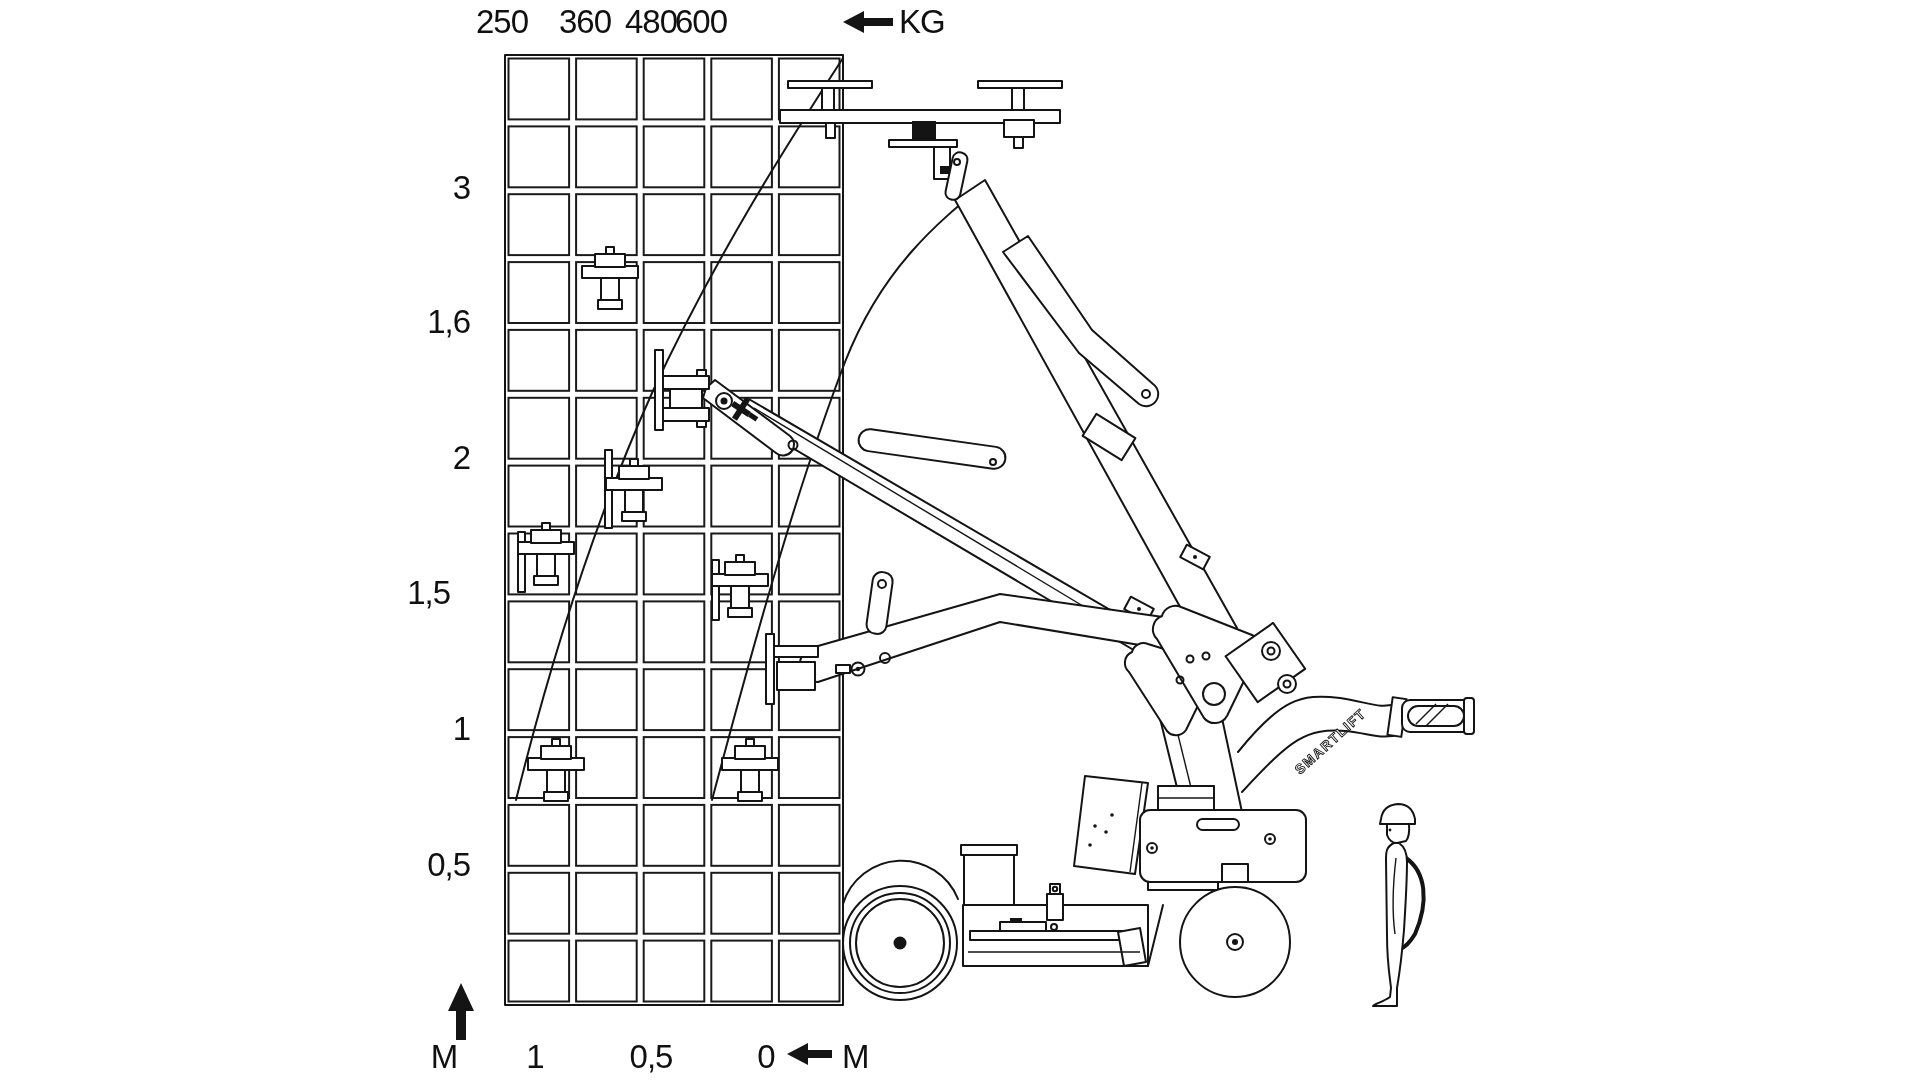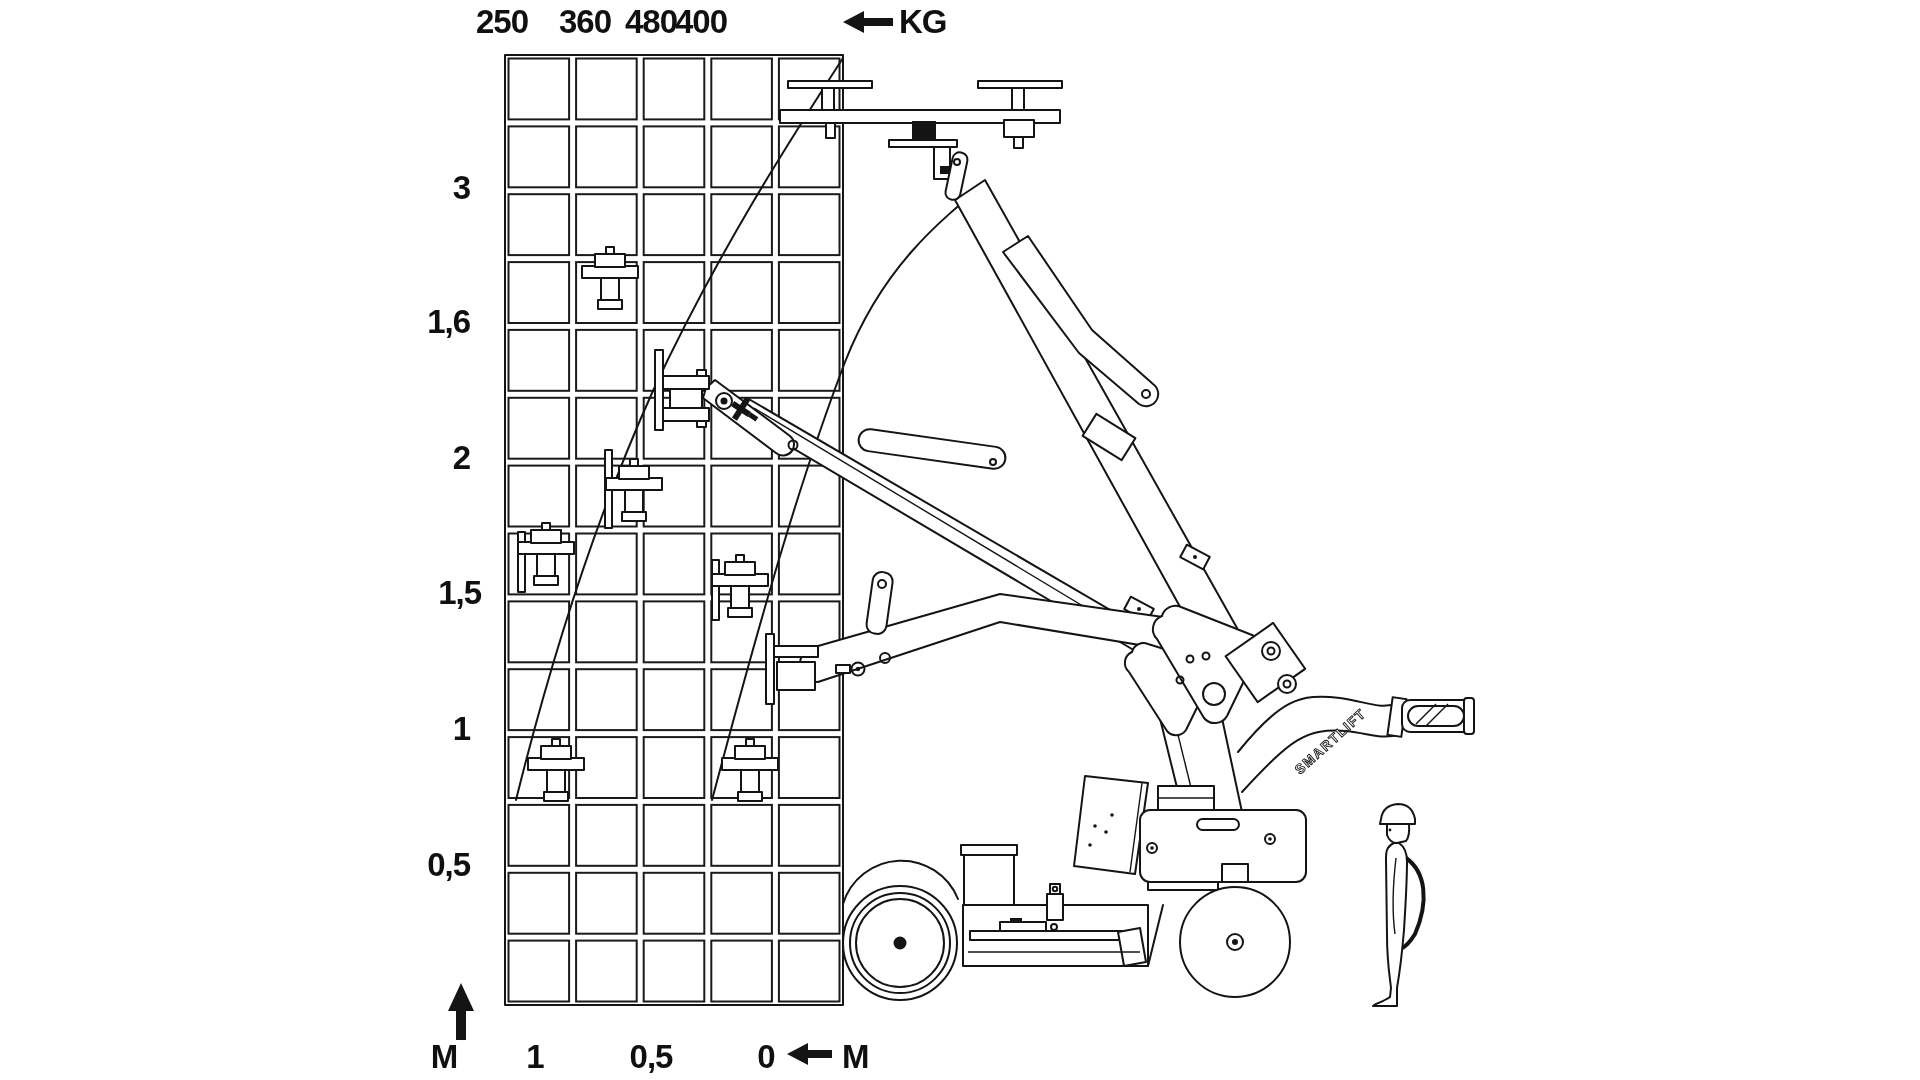--- a/index.html
+++ b/index.html
@@ -1,19 +1,19 @@
 <!DOCTYPE html>
 <html><head>
 <meta charset="utf-8">
 <style>
   html,body{margin:0;padding:0;background:#fff;}
   #stage{position:relative;width:1920px;height:1080px;background:#ffffff;overflow:hidden;
          font-family:"Liberation Sans",sans-serif;}
   svg{position:absolute;left:0;top:0;}
-  .lbl{position:absolute;font-weight:700;font-size:33px;line-height:1;letter-spacing:-1px;
+  .lbl{position:absolute;font-weight:400;font-size:33px;line-height:1;letter-spacing:-1px;
        color:#101010;transform:translateX(-50%);white-space:nowrap;}
   .lbl.noshift{transform:none;}
   .lbl.right{transform:none;text-align:right;width:75px;}
   .ln{stroke:#141414;stroke-width:2;fill:#ffffff;stroke-linejoin:round;stroke-linecap:round;}
   .nf{stroke:#141414;stroke-width:2;fill:none;stroke-linejoin:round;stroke-linecap:round;}
   .thin{stroke:#141414;stroke-width:1.4;fill:none;}
   .blk{fill:#141414;stroke:none;}
   .cell{stroke:#1a1a1a;stroke-width:2;fill:none;}
   .logo{font:700 13.5px "Liberation Sans",sans-serif;letter-spacing:1.5px;
         fill:#ffffff;stroke:#141414;stroke-width:0.9;}
@@ -291,27 +291,27 @@
     </g>
 
     <polygon points="843,22 864,11 864,18 893,18 893,26 864,26 864,33" class="blk"></polygon>
     <polygon points="787,1054 808,1043 808,1050 832,1050 832,1058 808,1058 808,1065" class="blk"></polygon>
     <polygon points="461,983 474,1011 466,1011 466,1040 456,1040 456,1011 448,1011" class="blk"></polygon>
   </svg>
 
   <div class="lbl" style="left:502px;top:5px">250</div>
   <div class="lbl" style="left:585px;top:5px">360</div>
   <div class="lbl" style="left:651px;top:5px">480</div>
-  <div class="lbl" style="left:701px;top:5px">400</div>
+  <div class="lbl" style="left:701px;top:5px">600</div>
   <div class="lbl noshift" style="left:899px;top:5px">KG</div>
 
   <div class="lbl right" style="left:395px;top:171px">3</div>
   <div class="lbl right" style="left:395px;top:305px">1,6</div>
   <div class="lbl right" style="left:395px;top:441px">2</div>
-  <div class="lbl right" style="left:406px;top:576px">1,5</div>
+  <div class="lbl right" style="left:375px;top:576px">1,5</div>
   <div class="lbl right" style="left:395px;top:712px">1</div>
   <div class="lbl right" style="left:395px;top:848px">0,5</div>
 
   <div class="lbl" style="left:444px;top:1040px">M</div>
   <div class="lbl" style="left:535px;top:1040px">1</div>
   <div class="lbl" style="left:651px;top:1040px">0,5</div>
   <div class="lbl" style="left:766px;top:1040px">0</div>
   <div class="lbl noshift" style="left:842px;top:1040px">M</div>
 
 </div>

